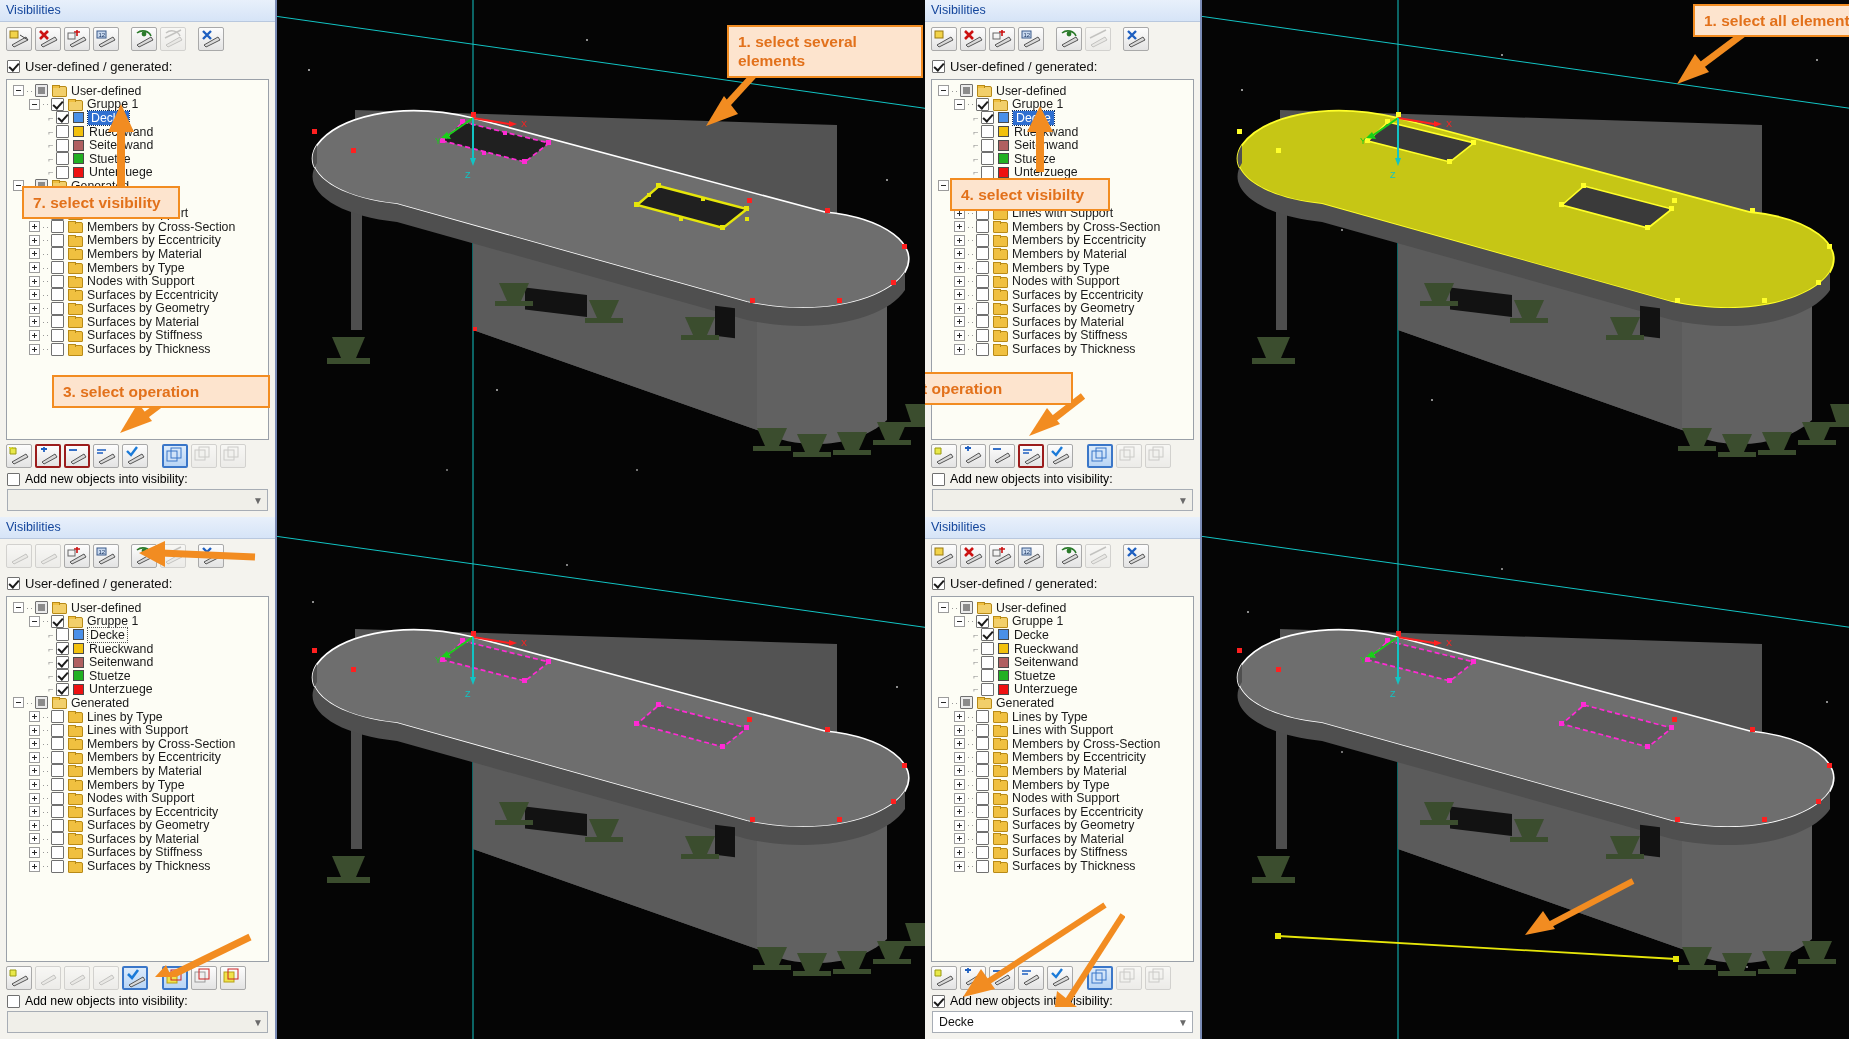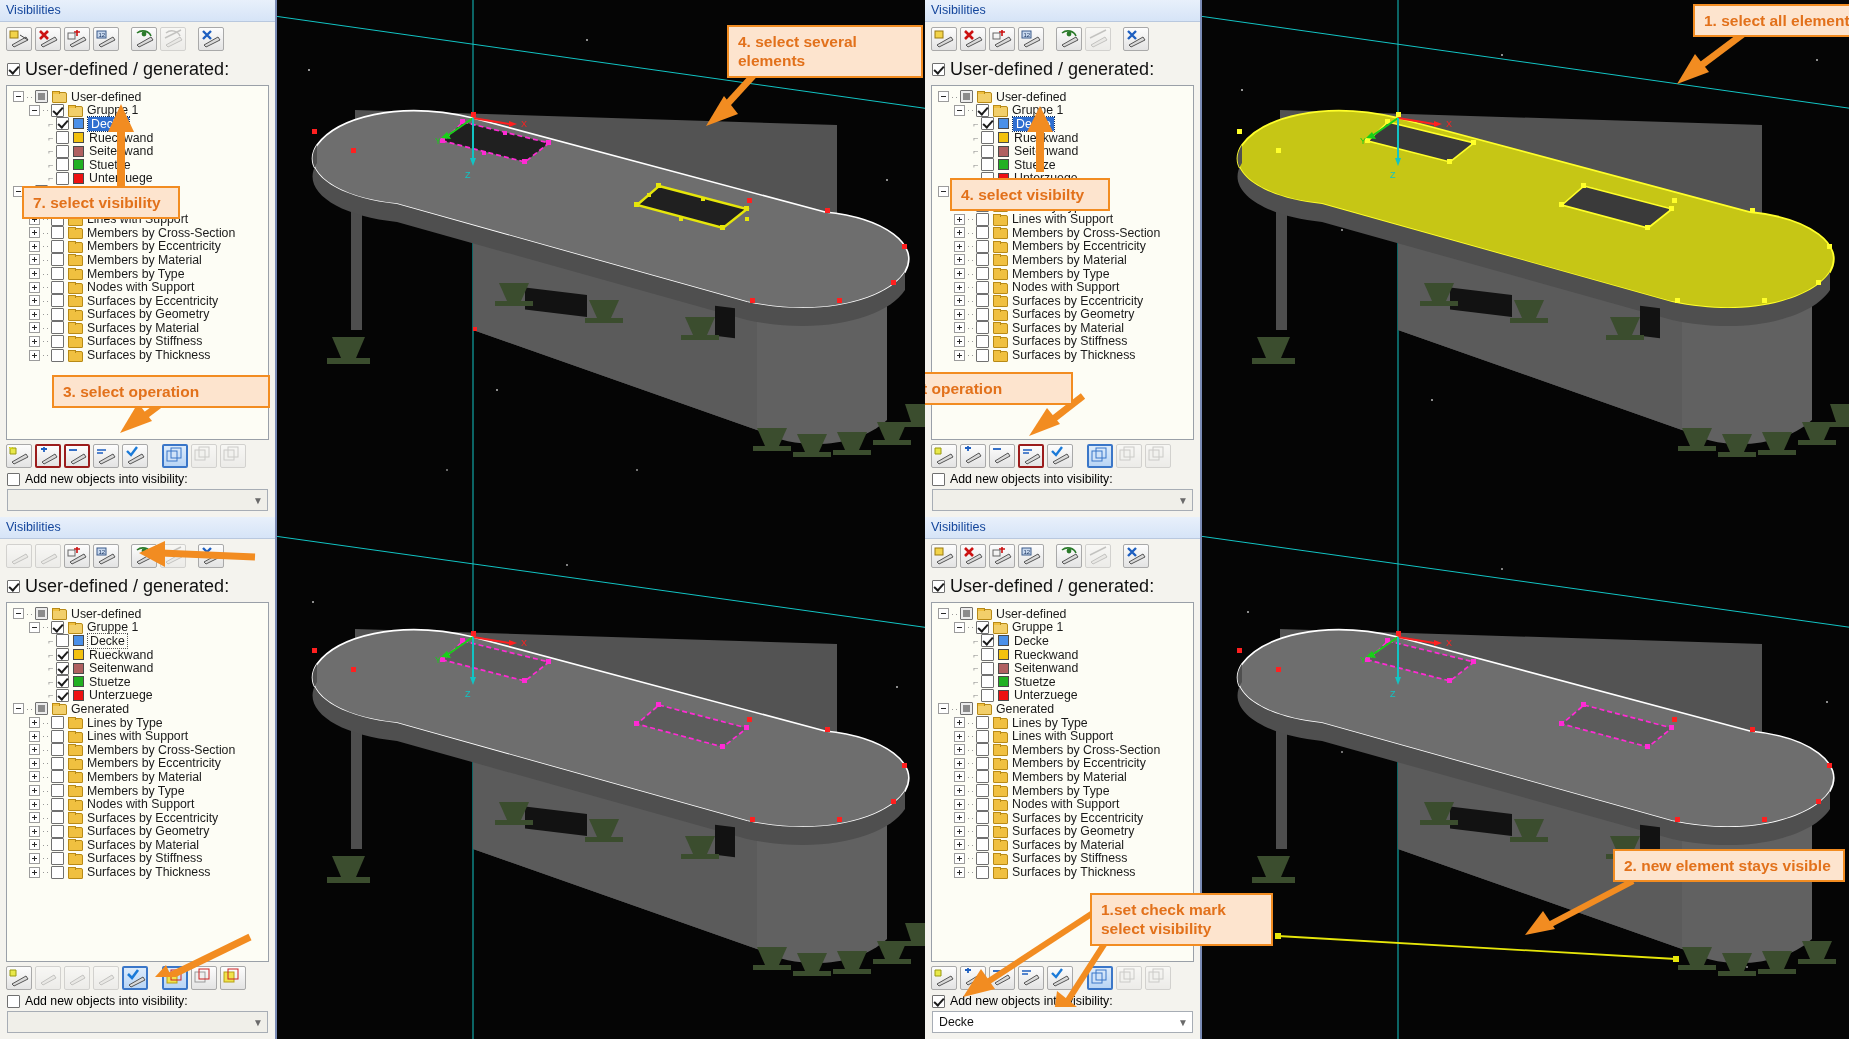--- a/index.html
+++ b/index.html
@@ -21,21 +21,21 @@
   .panel-title{background:linear-gradient(#e8f0fb,#d6e4f7);color:#13459b;
     font-size:12.5px;padding:3px 6px 4px 6px;border-bottom:1px solid #b9c8de;}
   .tb{display:flex;gap:3px;padding:5px 6px 5px 6px;background:#f4f3ee;align-items:center;}
   .tbtn{width:26px;height:24px;border:1px solid #a9a9a9;background:linear-gradient(#fdfdfd,#e3e3e3);
     border-radius:2px;position:relative;box-sizing:border-box;display:inline-block;}
   .tbtn.sel{border:2px solid #3a76c8;background:linear-gradient(#dcebfb,#b9d5f5);}
   .tbtn.redsel{border:2px solid #9b1c1c;}
   .tbtn.dis{opacity:.45;}
   .tbtn svg{position:absolute;left:1px;top:1px;}
 
-  .chkline{display:flex;align-items:center;gap:5px;padding:3px 7px 5px 7px;font-size:18px;color:#101010;}
+  .chkline{display:flex;align-items:center;gap:5px;padding:3px 7px 5px 7px;font-size:13px;color:#101010;}
   .cb{width:13px;height:13px;border:1px solid #707070;background:#fff;border-radius:1px;
      display:inline-block;position:relative;box-sizing:border-box;flex:none;}
   .cb.on:after{content:"";position:absolute;left:3px;top:0px;width:4px;height:8px;
      border:solid #1b1b1b;border-width:0 2px 2px 0;transform:rotate(42deg);}
   .cb.gray{background:#ececec;}
   .cb.sq:after{content:"";position:absolute;left:2px;top:2px;width:7px;height:7px;background:#8b8b8b;border:none;transform:none;}
 
   .tree{flex:1 1 auto;margin:0 6px;background:#fdfdf5;border:1px solid #9aa0a8;overflow:hidden;position:relative;
         font-size:12.3px;color:#1a1a1a;}
   .node{display:flex;align-items:center;height:13.6px;white-space:nowrap;position:relative;}
@@ -463,21 +463,21 @@
       <div class="combo">
         <span></span>
         <span class="arrow">▼</span>
       </div>
     </div>
 
     <svg class="arrow-svg" style="left:700px;top:60px;width:80px;height:70px">
       <path d="M62 6 L20 52" stroke="#f28c21" stroke-width="7" fill="none"></path>
       <polygon points="6,66 24,36 38,54" fill="#f28c21"></polygon>
     </svg>
-    <div class="callout" style="left:727px;top:25px;width:196px;">4. select several
+    <div class="callout" style="left:727px;top:25px;width:196px;">1. select several
 elements</div>
 
     <svg class="arrow-svg" style="left:106px;top:100px;width:30px;height:100px">
       <path d="M15 96 L15 30" stroke="#f28c21" stroke-width="8" fill="none"></path>
       <polygon points="15,4 2,32 28,32" fill="#f28c21"></polygon>
     </svg>
     <div class="callout" style="left:22px;top:186px;width:158px;">7. select visibility</div>
 
     <svg class="arrow-svg" style="left:112px;top:383px;width:80px;height:60px">
       <path d="M66 8 L26 38" stroke="#f28c21" stroke-width="7" fill="none"></path>
@@ -1592,23 +1592,20 @@
         <span class="arrow">▼</span>
       </div>
     </div>
 
     <svg class="arrow-svg" style="left:20px;top:380px;width:180px;height:110px">
       <path d="M160 8 L38 88" stroke="#f28c21" stroke-width="6" fill="none"></path>
       <polygon points="18,100 36,72 50,92" fill="#f28c21"></polygon>
       <path d="M178 18 L120 108" stroke="#f28c21" stroke-width="6" fill="none"></path>
       <polygon points="108,124 112,94 132,110" fill="#f28c21"></polygon>
     </svg>
-    <div class="callout" style="left:165px;top:376px;width:183px;">1.set check mark
-select visibility</div>
 
     <svg class="arrow-svg" style="left:590px;top:352px;width:130px;height:70px">
       <path d="M118 12 L30 58" stroke="#f28c21" stroke-width="6" fill="none"></path>
       <polygon points="10,66 28,42 40,60" fill="#f28c21"></polygon>
     </svg>
-    <div class="callout" style="left:688px;top:332px;width:232px;">2. new element stays visible</div>
   </div>
 
 </div>
 
 </body></html>

